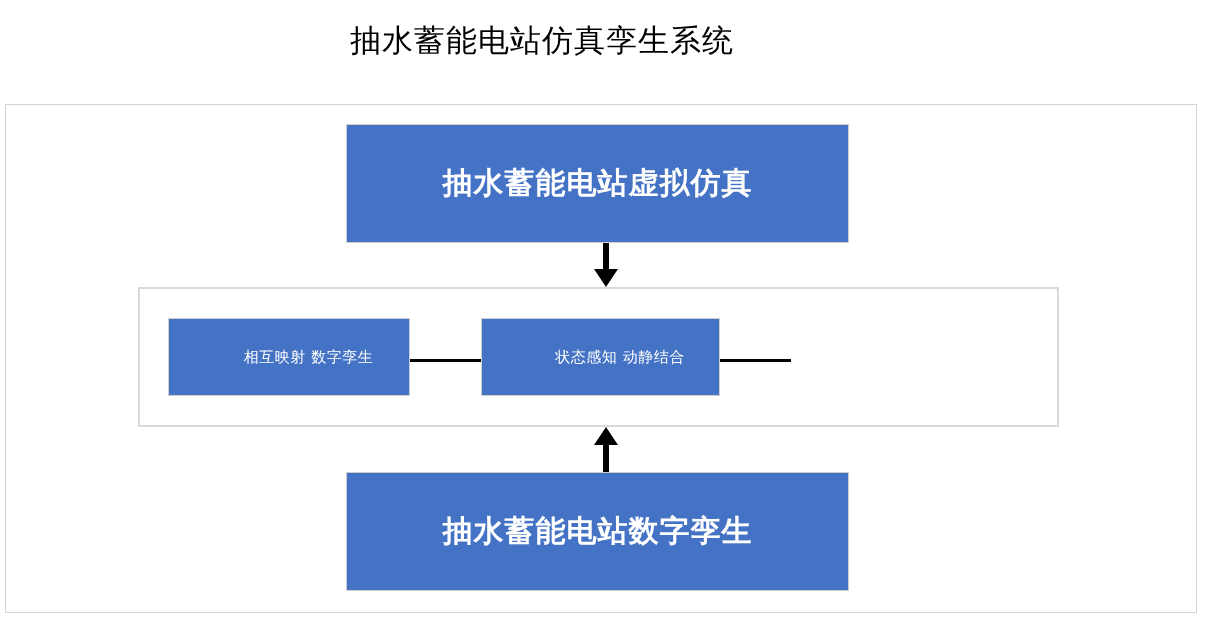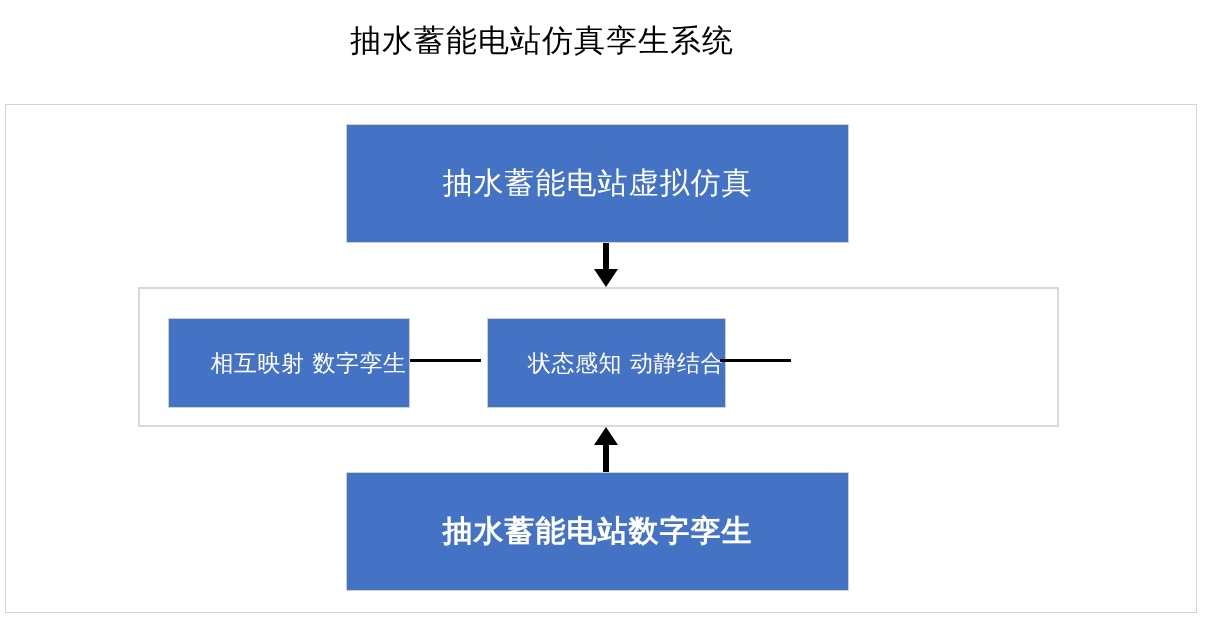--- a/index.html
+++ b/index.html
@@ -55,20 +55,21 @@
   }
 
   
   .box-top {
     left: 340px;
     top: 19px;
     width: 503px;
     height: 119px;
     font-size: 30px;
     letter-spacing: 1px;
+    font-weight: bold;
   }
   .box-bottom {
     left: 340px;
     top: 367px;
     width: 503px;
     height: 119px;
     font-size: 30px;
     letter-spacing: 1px;
     font-weight: bold;
   }
@@ -80,28 +81,28 @@
     top: 182px;
     width: 921px;
     height: 140px;
     border: 2px solid #d9d9d9;
     box-sizing: border-box;
     background: #ffffff;
   }
 
   
   .box-mid {
-    height: 90px;
+    height: 78px;
     top: 29px;
-    font-size: 23px;
+    font-size: 15px;
     letter-spacing: 0.5px;
     padding-left: 39px;
   }
   .box-mid-left   { left: 28px;  width: 242px; }
-  .box-mid-center { left: 341px; width: 239px; margin-left: 6px; }
+  .box-mid-center { left: 341px; width: 239px; }
   .box-mid-right  { left: 651px; width: 242px; }
 
   
   .connector-h {
     position: absolute;
     height: 3px;
     background: #000000;
     top: 70px;
   }
   .connector-left  { left: 270px; width: 71px; }

